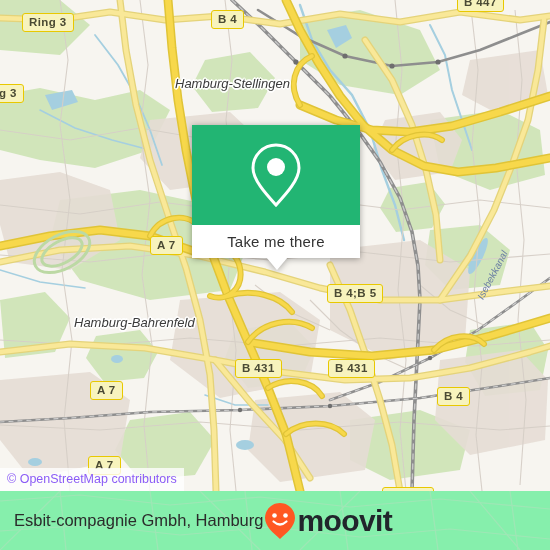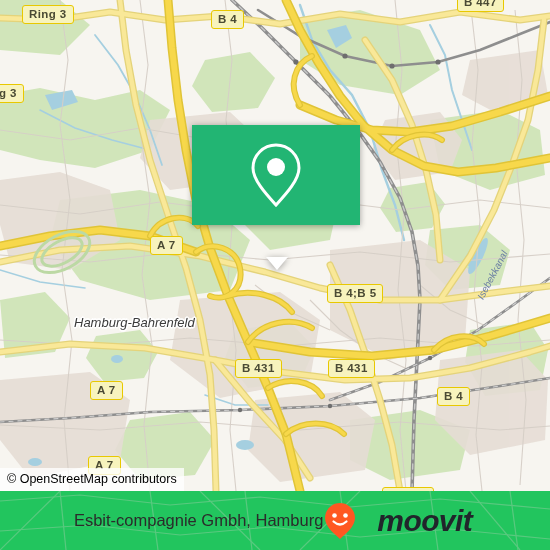--- a/index.html
+++ b/index.html
@@ -63,21 +63,21 @@
     white-space: nowrap;
     transform-origin: left top;
   }
 
   
   #attribution {
     position: absolute;
     left: 0;
     bottom: 0;
     font-size: 12.5px;
-    color: #000000;
+    color: #8b5cf6;
     background: rgba(255,255,255,.78);
     padding: 4px 7px 5px 7px;
     white-space: nowrap;
   }
 
   
   #callout {
     position: absolute;
     left: 192px;
     top: 125px;
@@ -119,24 +119,24 @@
     border-top: 13px solid #ffffff;
   }
 
   
   #footer {
     position: absolute;
     left: 0;
     top: 491px;
     width: 550px;
     height: 59px;
-    background: #22c55e;
+    background: #86efac;
     display: flex;
     align-items: center;
-    justify-content: center;
+    justify-content: flex-start;
     padding: 0 18px 0 14px;
     box-sizing: border-box;
     overflow: hidden;
   }
   #footer-bg {
     position: absolute;
     left: 0; top: 0;
     width: 550px; height: 59px;
     opacity: .30;
     pointer-events: none;
@@ -145,23 +145,22 @@
     position: relative;
     font-size: 16.5px;
     color: #2b2b2b;
     white-space: nowrap;
     z-index: 2;
   }
   #brand {
     position: relative;
     display: flex;
     align-items: center;
-    gap: 20px;
+    gap: 0;
     z-index: 2;
-    font-style: italic;
   }
   #brand-wordmark {
     font-size: 30px;
     font-weight: bold;
     color: #21252b;
     letter-spacing: -0.6px;
     line-height: 30px;
   }
 </style>
 </head>
@@ -330,44 +329,48 @@
       </g>
 
       <g fill="none" stroke="#bcd9a4" stroke-width="3">
         <ellipse cx="62" cy="252" rx="30" ry="17" transform="rotate(-28 62 252)"></ellipse>
         <ellipse cx="62" cy="252" rx="22" ry="11" transform="rotate(-28 62 252)"></ellipse>
       </g>
 
     </g>
   </svg>
 
+  <div class="place-label" style="left:175px; top:76px;">Hamburg-Stellingen</div>
 
   <div class="place-label" style="left:74px; top:315px;">Hamburg-Bahrenfeld</div>
 
   <div class="water-label" style="left:475px; top:296px; transform:rotate(-62deg);">Isebekkanal</div>
 
-  <div class="shield" style="left:22px; top:5px;">Ring 3</div>
+  <div class="shield" style="left:22px; top:13px;">Ring 3</div>
   <div class="shield" style="left:211px; top:10px;">B 4</div>
   <div class="shield" style="left:457px; top:-7px;">B 447</div>
   <div class="shield" style="left:-8px; top:84px;">g 3</div>
   <div class="shield" style="left:150px; top:236px;">A 7</div>
   <div class="shield" style="left:327px; top:284px;">B 4;B 5</div>
   <div class="shield" style="left:235px; top:359px;">B 431</div>
   <div class="shield" style="left:328px; top:359px;">B 431</div>
   <div class="shield" style="left:90px; top:381px;">A 7</div>
   <div class="shield" style="left:437px; top:387px;">B 4</div>
   <div class="shield" style="left:382px; top:455px;margin-top:32px;">Ring 2</div>
   <div class="shield" style="left:88px; top:456px;">A 7</div>
 
   <div id="callout">
     <div id="callout-green">
       <svg width="56" height="66" viewBox="0 0 56 66">
         <path d="M28 3 C15.3 3 5 13.3 5 26 C5 38 18 52 28 63 C38 52 51 38 51 26 C51 13.3 40.7 3 28 3 Z" fill="none" stroke="#ffffff" stroke-width="3"></path>
         <circle cx="28" cy="25" r="9" fill="#ffffff"></circle>
       </svg>
+    </div>
+    <div id="callout-white">
+      <span id="callout-label">Take me there</span>
     </div>
     <div id="callout-tail"></div>
   </div>
 
   <div id="attribution">© OpenStreetMap contributors</div>
 
 </div>
 
 <div id="footer">
 

